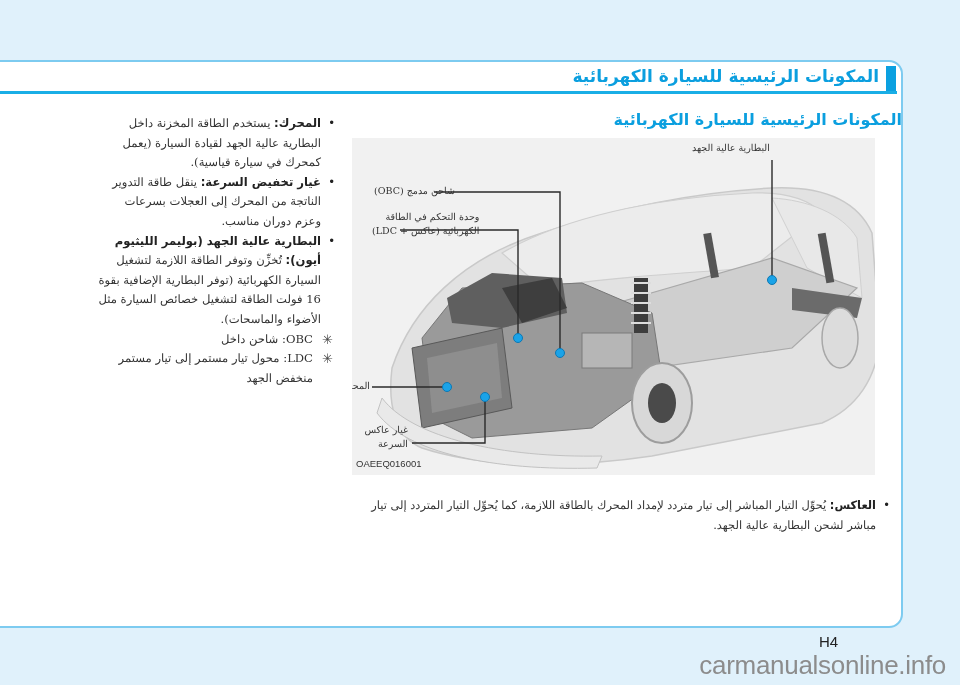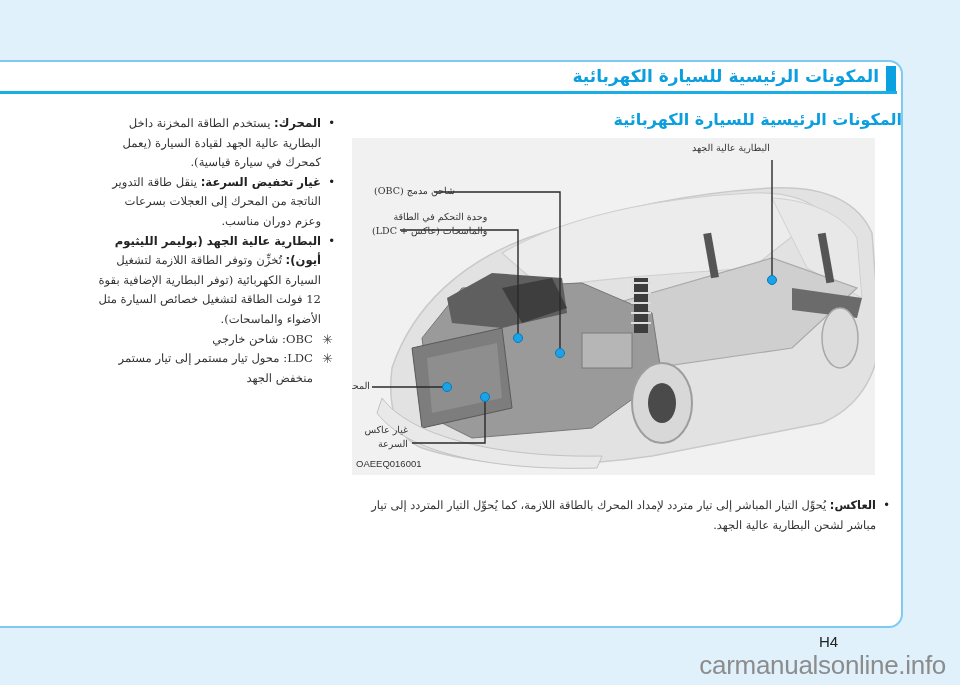--- a/index.html
+++ b/index.html
@@ -152,26 +152,26 @@
 
 <div class="col-left">
   <ul>
     <li class="bullet">
       <span class="term">المحرك:</span><span> يستخدم الطاقة المخزنة داخل البطارية عالية الجهد لقيادة السيارة (يعمل كمحرك في سيارة قياسية).</span>
     </li>
     <li class="bullet">
       <span class="term">غيار تخفيض السرعة:</span><span> ينقل طاقة التدوير الناتجة من المحرك إلى العجلات بسرعات وعزم دوران مناسب.</span>
     </li>
     <li class="bullet">
-      <span class="term">البطارية عالية الجهد (بوليمر الليثيوم أيون):</span><span> تُخزِّن وتوفر الطاقة اللازمة لتشغيل السيارة الكهربائية (توفر البطارية الإضافية بقوة 12 فولت الطاقة لتشغيل خصائص السيارة مثل الأضواء والماسحات).</span>
+      <span class="term">البطارية عالية الجهد (بوليمر الليثيوم أيون):</span><span> تُخزِّن وتوفر الطاقة اللازمة لتشغيل السيارة الكهربائية (توفر البطارية الإضافية بقوة 16 فولت الطاقة لتشغيل خصائص السيارة مثل الأضواء والماسحات).</span>
     </li>
   </ul>
   <div class="note">
     <span class="note-mark">✳</span>
-    <span>OBC: شاحن خارجي</span>
+    <span>OBC: شاحن داخل</span>
   </div>
   <div class="note">
     <span class="note-mark">✳</span>
     <span>LDC: محول تيار مستمر إلى تيار مستمر منخفض الجهد</span>
   </div>
 </div>
 
 <div class="subtitle">المكونات الرئيسية للسيارة الكهربائية</div>
 
 <div class="diagram">
@@ -220,21 +220,21 @@
       <circle cx="166" cy="200" r="4.5"></circle>
       <circle cx="95" cy="249" r="4.5"></circle>
       <circle cx="133" cy="259" r="4.5"></circle>
     </g>
   </svg>
 
   <div class="callout" style="left:340px; top:3px;">البطارية عالية الجهد</div>
   <div class="callout" style="left:22px; top:46px;">شاحن مدمج (OBC)</div>
   <div class="callout" style="left:13px; top:72px;margin-left:7px;">
     <div>وحدة التحكم في الطاقة</div>
-    <div>والماسحات (عاكس + LDC)</div>
+    <div>الكهربائية (عاكس + LDC)</div>
   </div>
   <div class="callout" style="left:-2px; top:241px; width:20px;">المحرك</div>
   <div class="callout" style="left:0px; top:285px; width:56px;">
     <div>غيار عاكس</div>
     <div>السرعة</div>
   </div>
   <div class="fig-code">OAEEQ016001</div>
 </div>
 
 <div class="col-right-notes">

